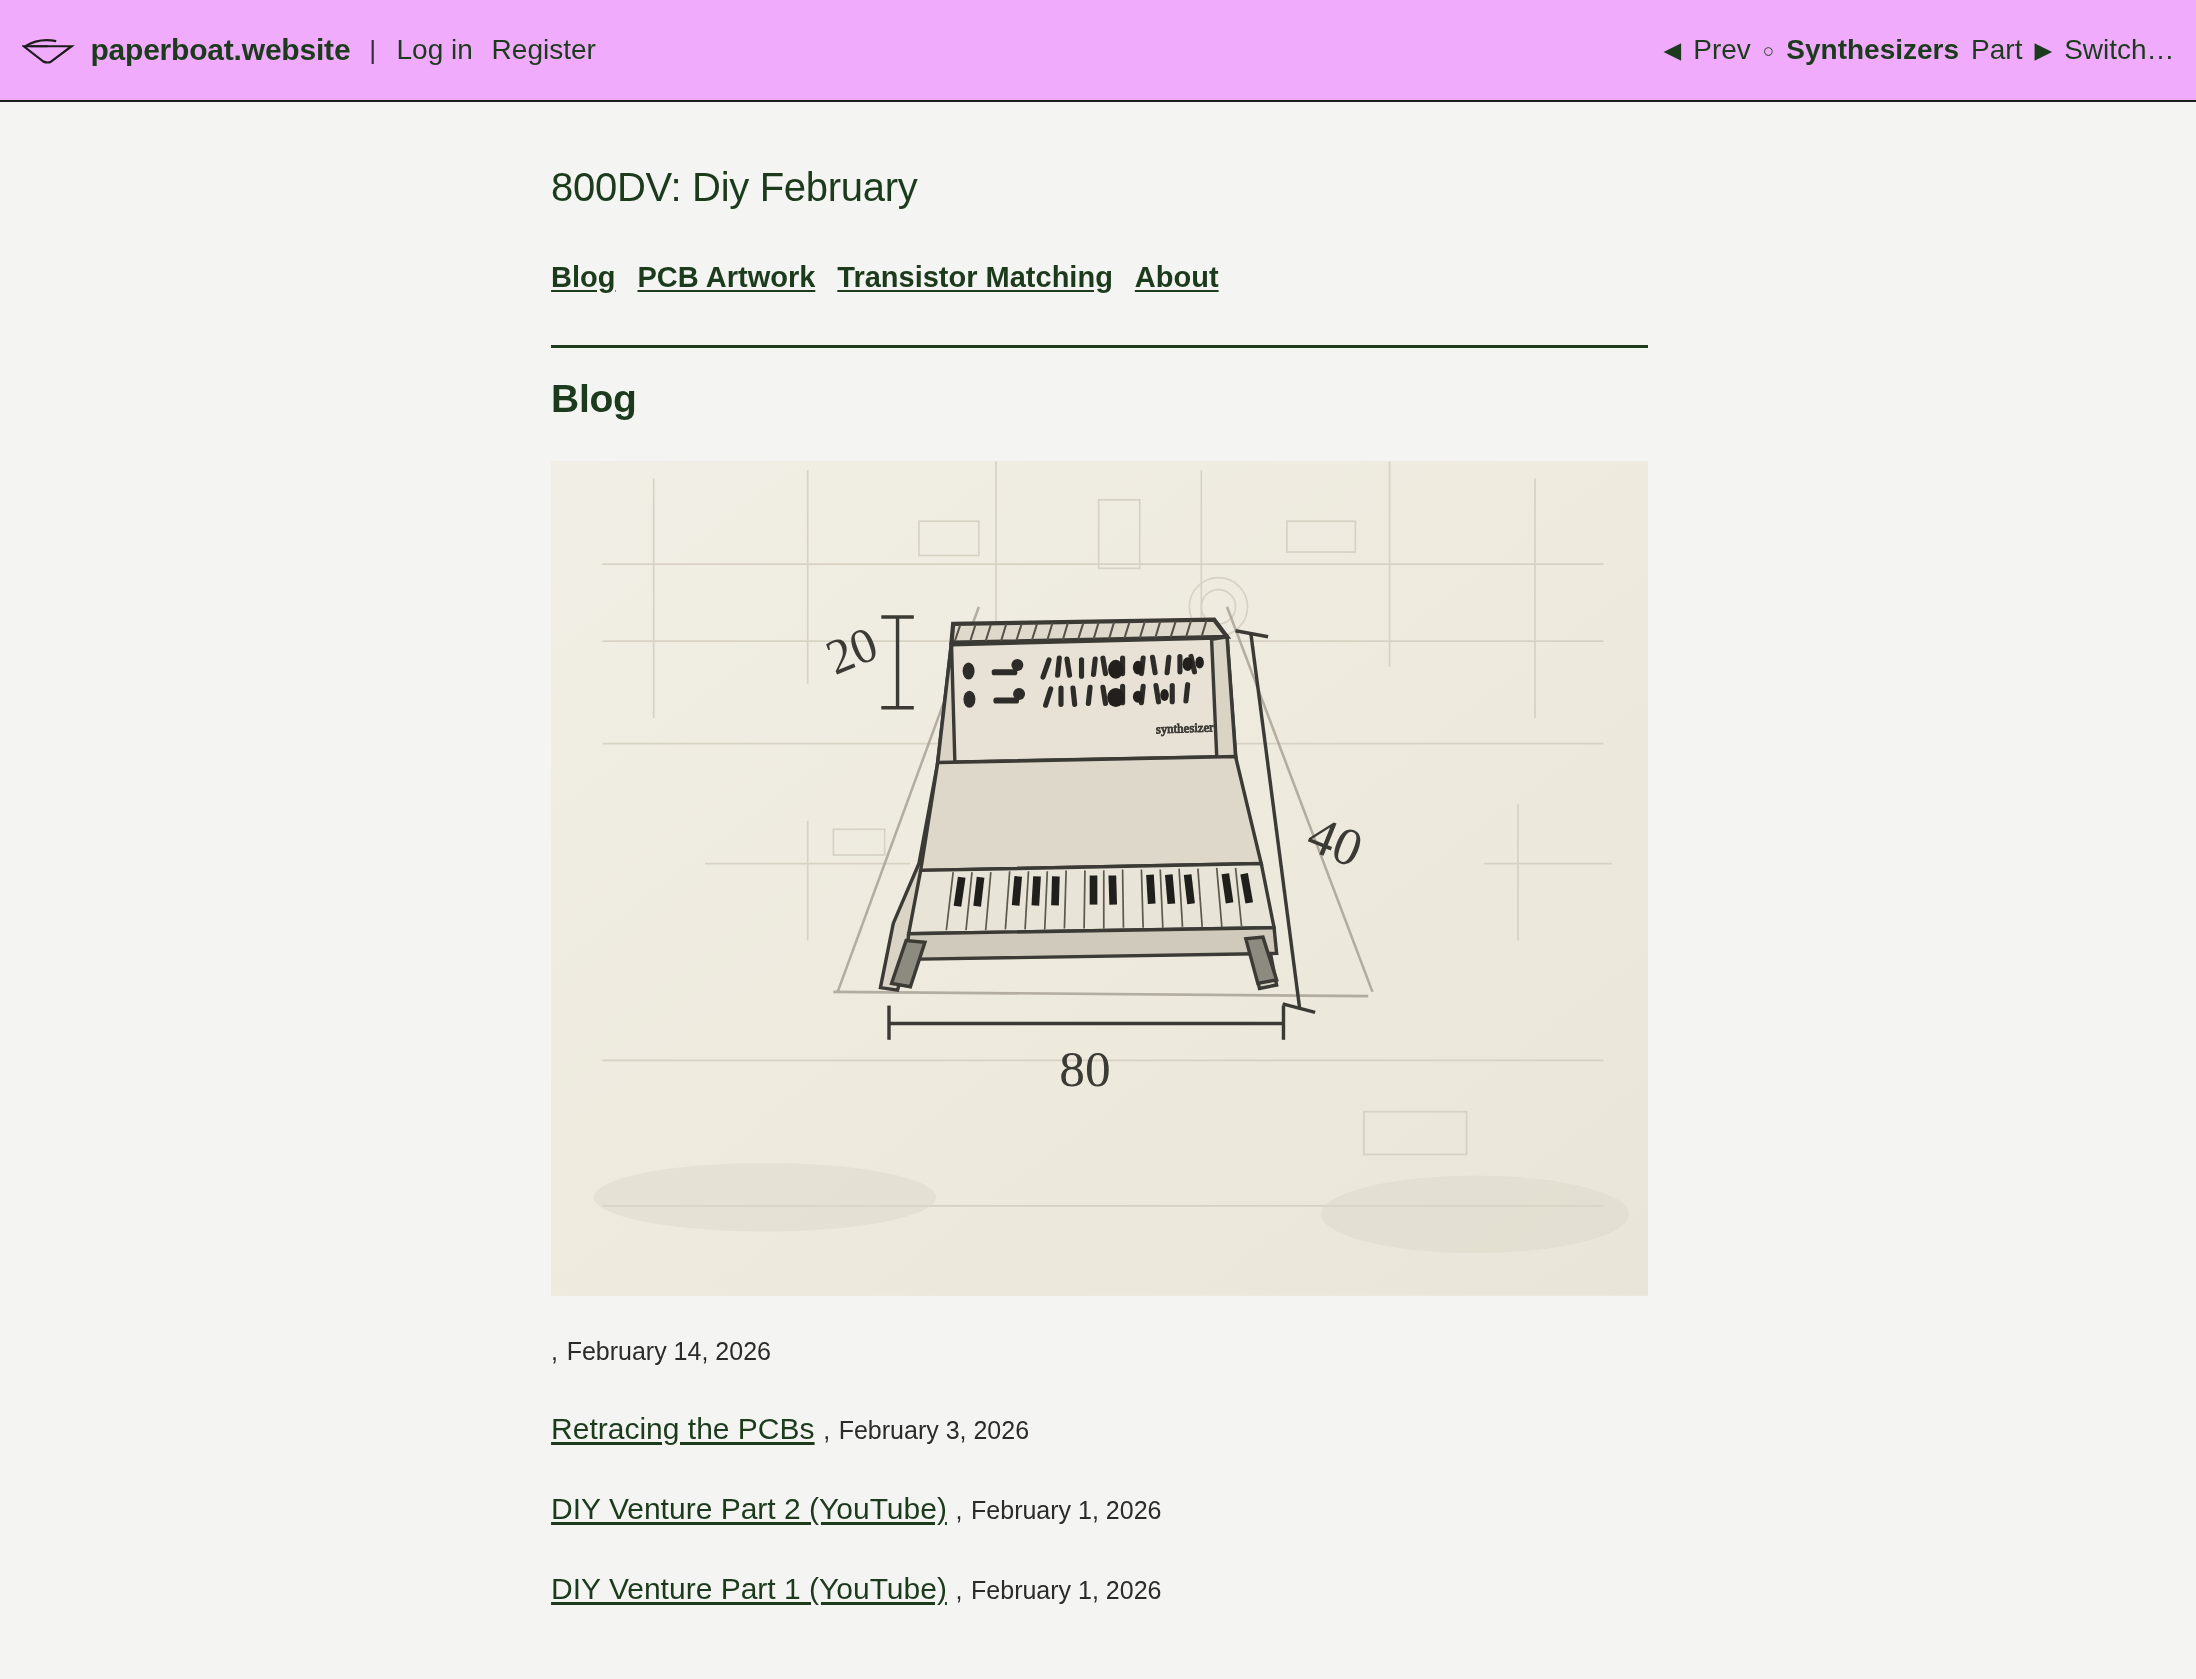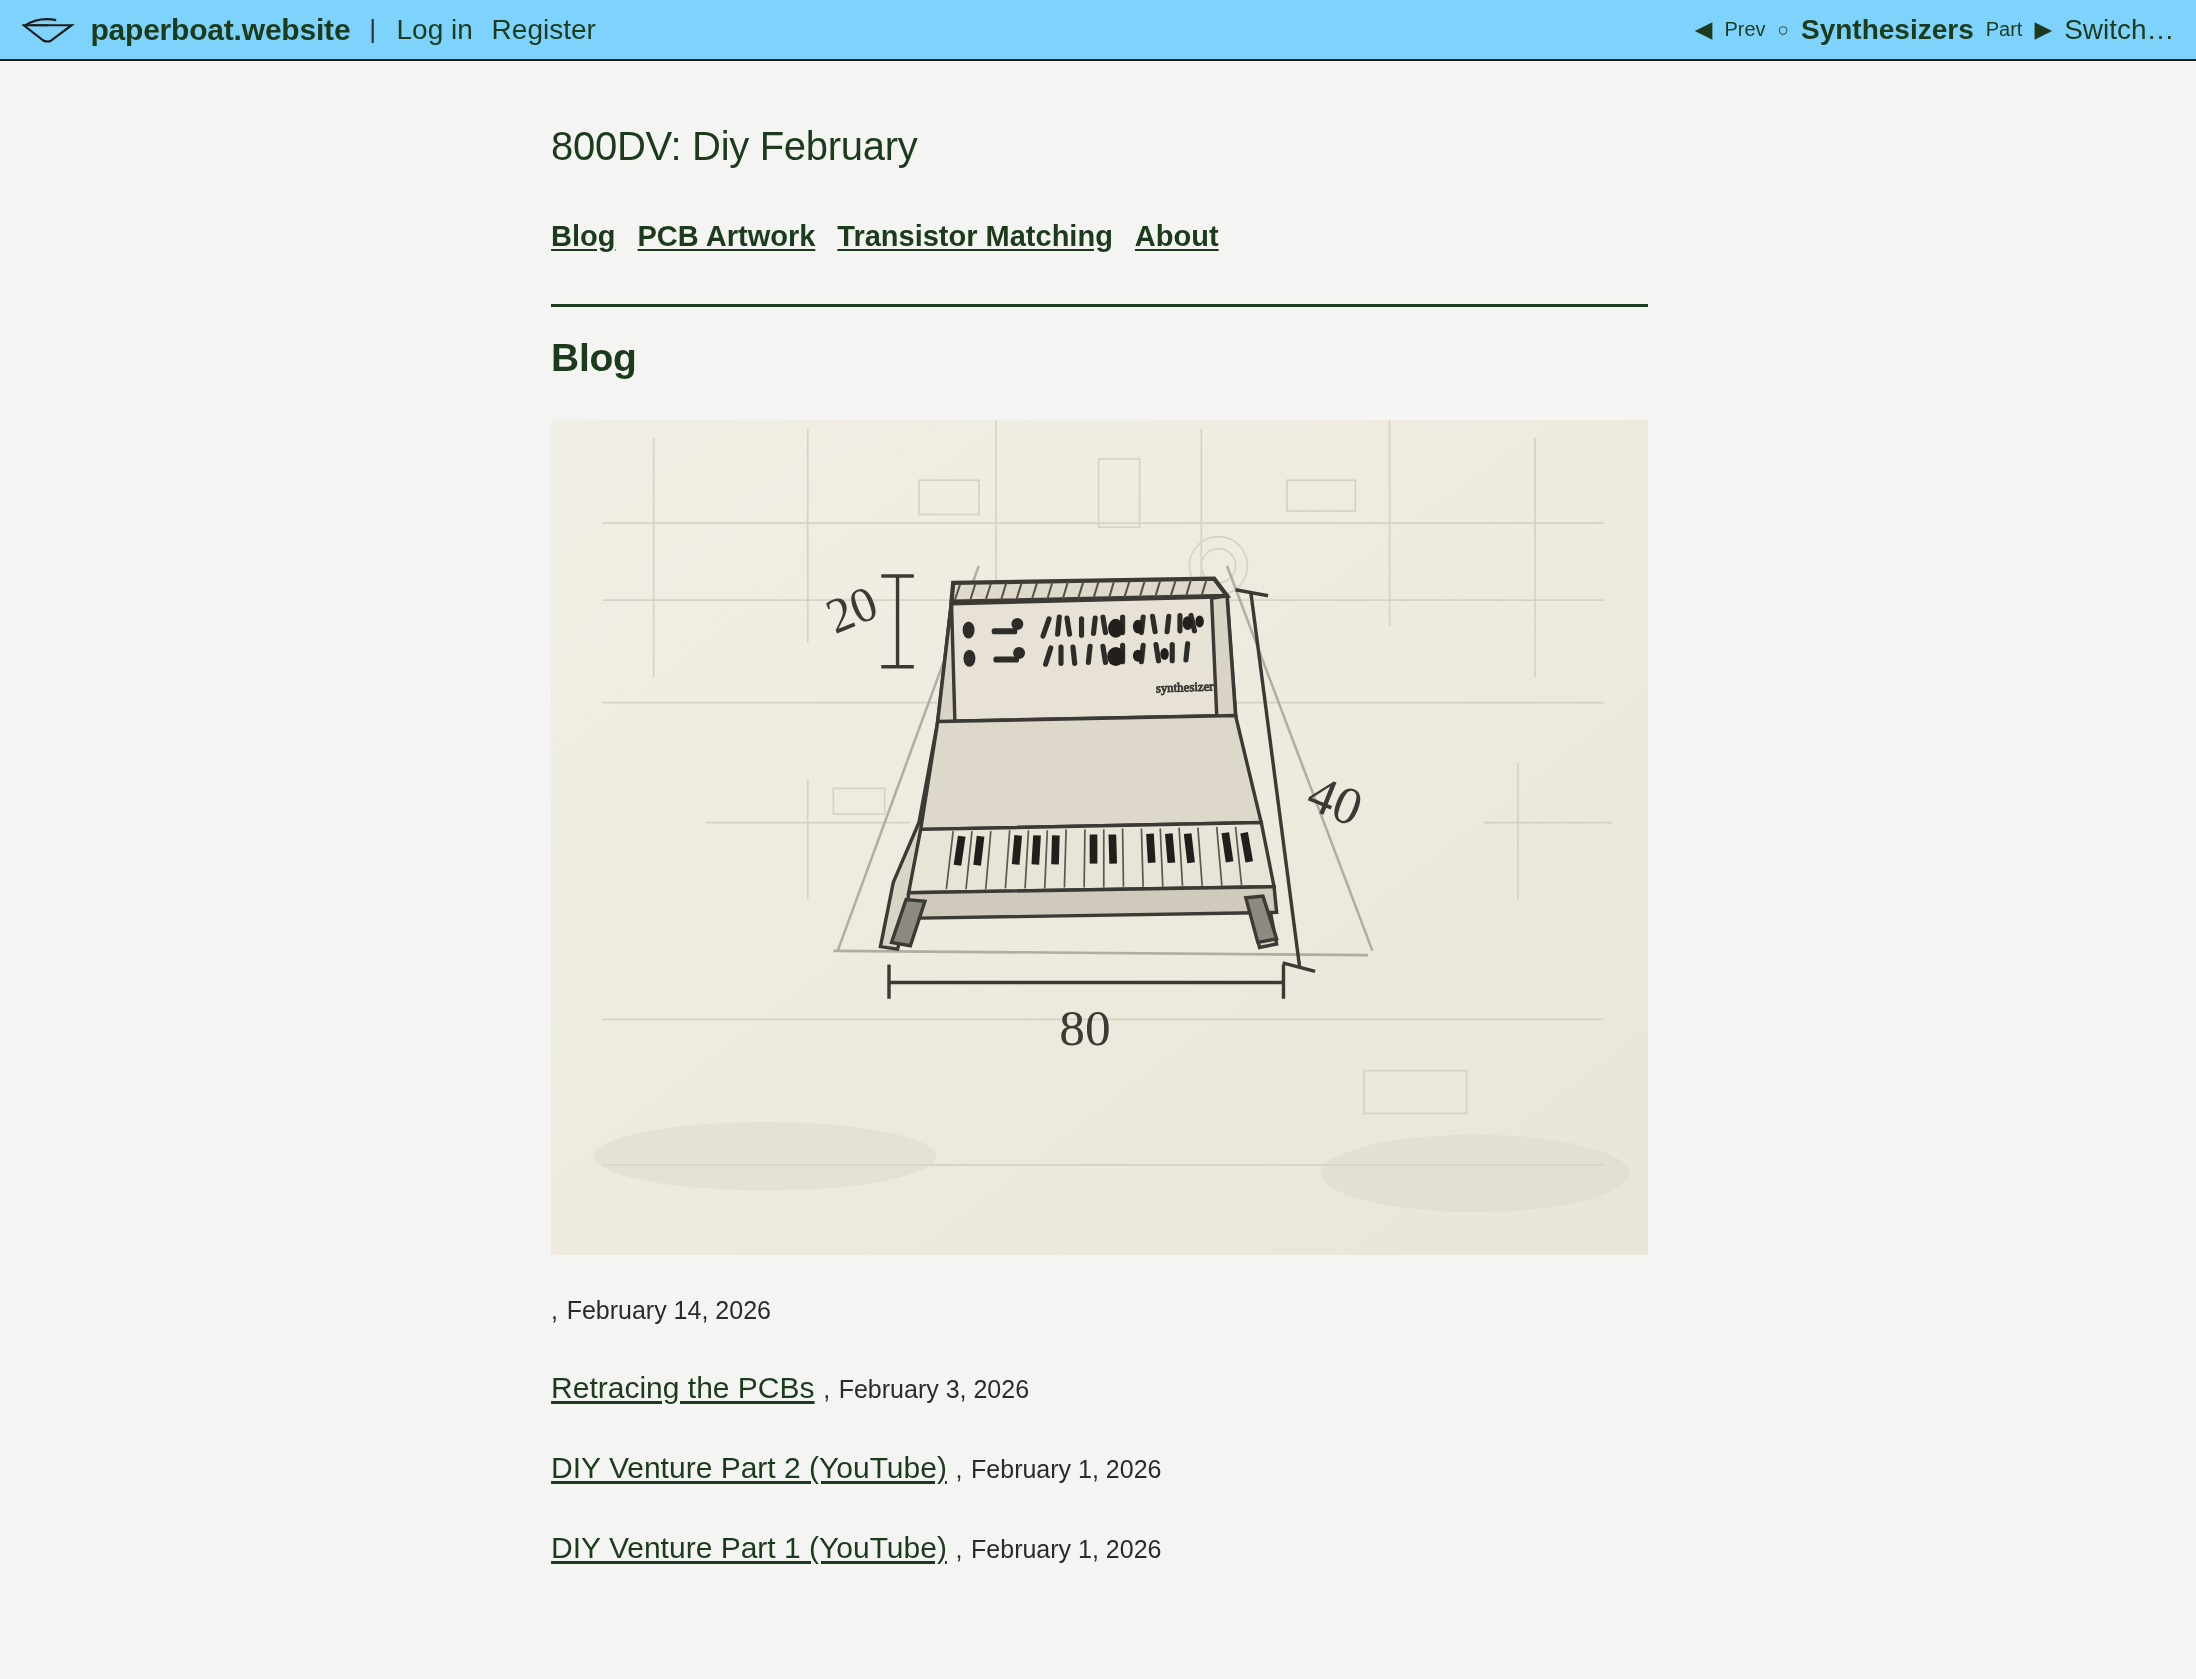--- a/index.html
+++ b/index.html
@@ -11,22 +11,22 @@
   }
   body {
     width: 2197px;
     height: 1680px;
     overflow: hidden;
     position: relative;
   }
 
   
   .topbar {
-    height: 61px;
-    background: #7dd3fc;
+    height: 102px;
+    background: #f0abfc;
     border-bottom: 2.6px solid #1d1d1b;
     display: flex;
     align-items: center;
     padding: 0 19px 0 22px;
     position: relative;
   }
   .brand-group {
     display: flex;
     align-items: center;
     gap: 15.4px;
@@ -60,21 +60,21 @@
     align-items: center;
     gap: 12px;
     padding-right: 3.4px;
   }
   .nav-arrow {
     font-size: 23px;
     color: #1c3b1c;
     line-height: 1;
   }
   .nav-text {
-    font-size: 20px;
+    font-size: 28px;
     color: #1c3b1c;
   }
   .nav-dot {
     font-size: 19px;
     color: #1c3b1c;
     line-height: 1;
   }
   .nav-current {
     font-size: 28px;
     font-weight: bold;

